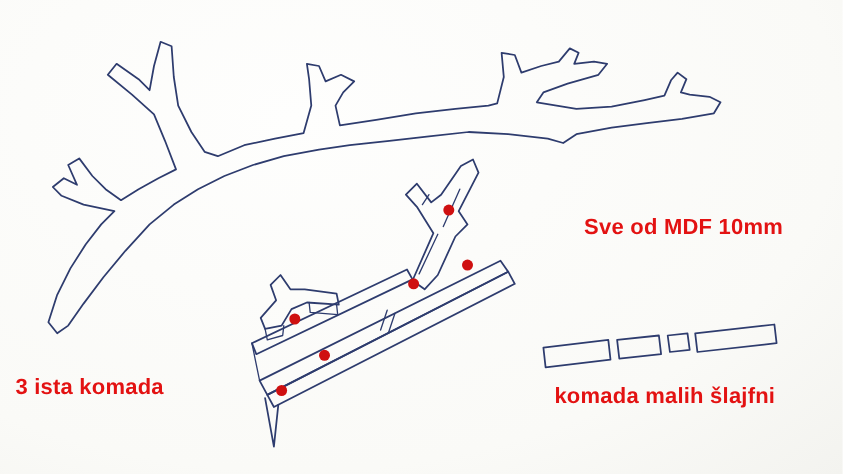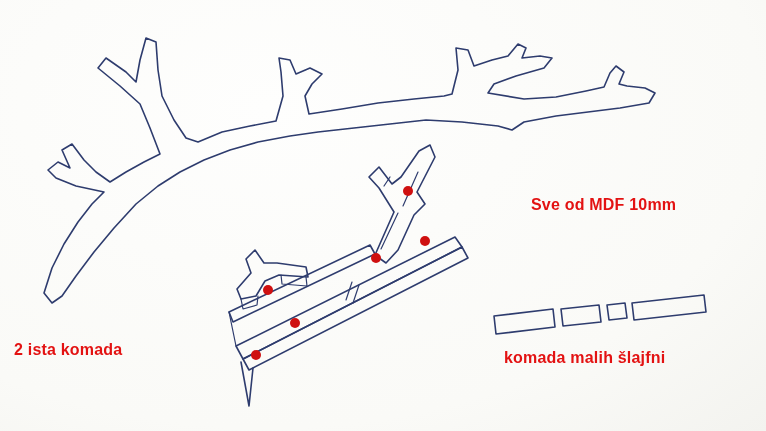--- a/index.html
+++ b/index.html
@@ -24,21 +24,21 @@
     stroke: var(--ink);
     stroke-width: 1.2;
     stroke-linejoin: round;
     stroke-linecap: round;
   }
   .marker { fill: var(--marker); stroke: none; }
   .note {
     position: absolute;
     color: var(--annotation);
     font-weight: bold;
-    font-size: 16px;
+    font-size: 20px;
     letter-spacing: 0.2px;
     white-space: nowrap;
   }
   .note-copies   { left: 14px;  top: 341px; }
   .note-material { left: 531px; top: 196px; }
   .note-strips   { left: 504px; top: 349px; }
 </style>
 </head>
 <body>
 
@@ -92,16 +92,16 @@
     <g id="marker-layer">
         <circle cx="408" cy="191" r="5" class="marker"></circle>
         <circle cx="425" cy="241" r="5" class="marker"></circle>
         <circle cx="376" cy="258" r="5" class="marker"></circle>
         <circle cx="268" cy="290" r="5" class="marker"></circle>
         <circle cx="295" cy="323" r="5" class="marker"></circle>
         <circle cx="256" cy="355" r="5" class="marker"></circle>
       </g>
   </svg>
 
-  <div class="note note-copies">2 ista komada</div>
+  <div class="note note-copies">3 ista komada</div>
   <div class="note note-material">Sve od MDF 10mm</div>
   <div class="note note-strips">komada malih šlajfni</div>
 </div>
 
 </body></html>

